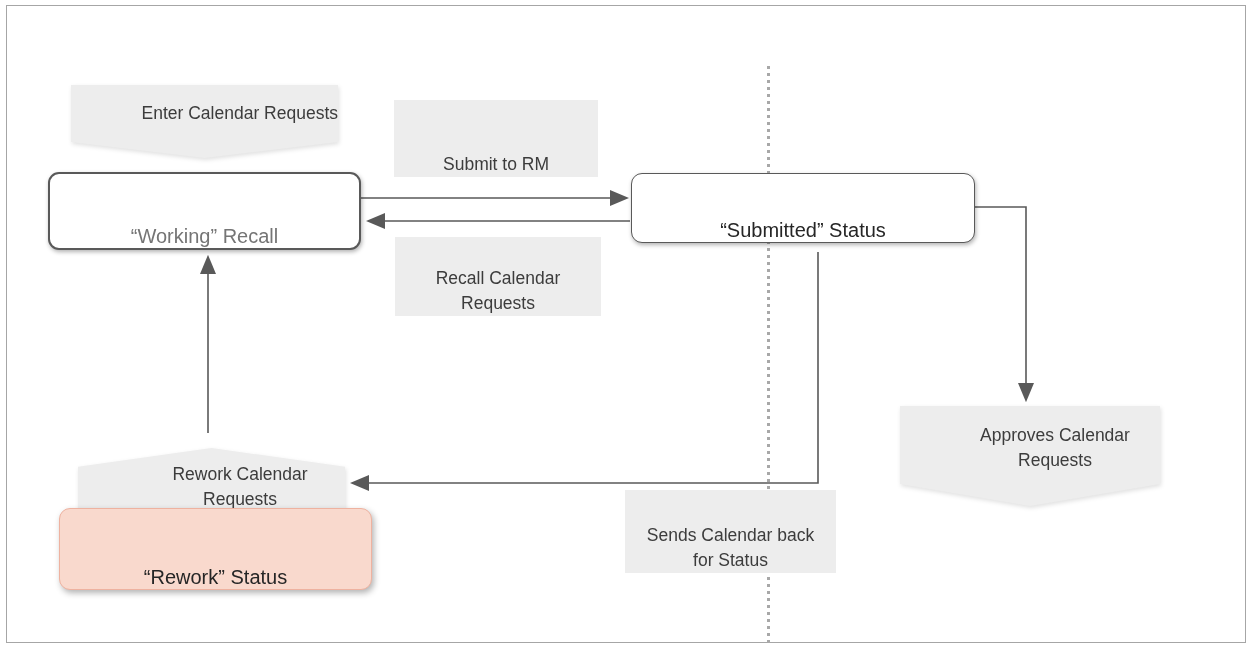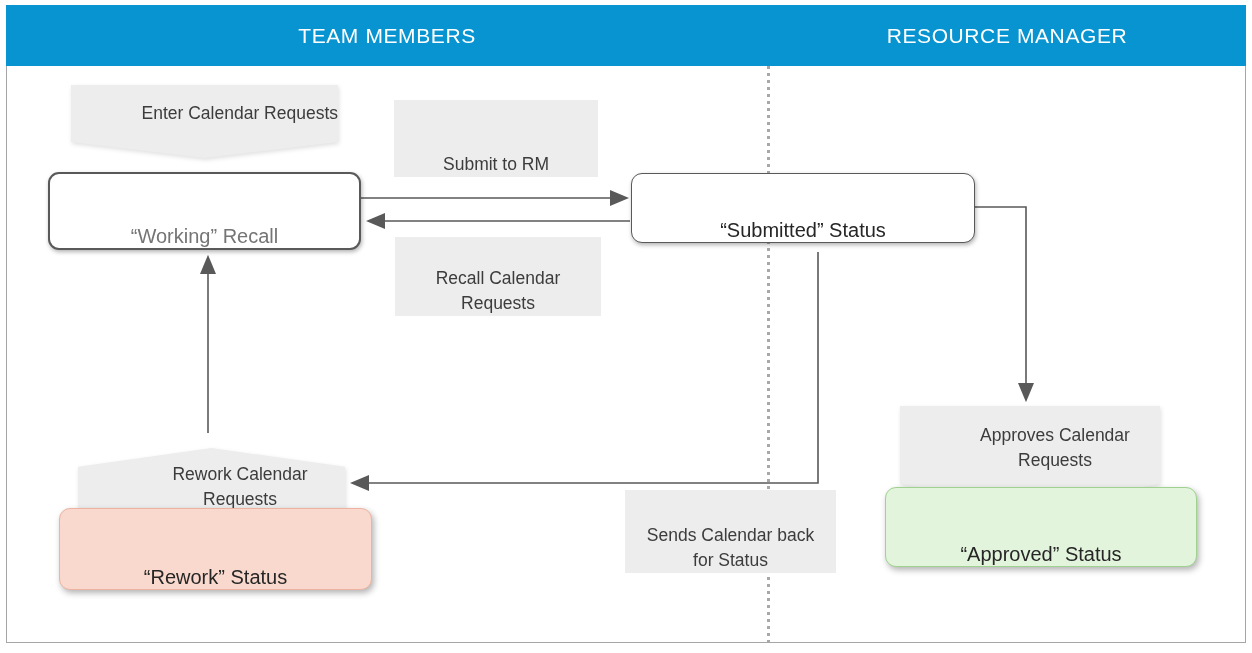--- a/index.html
+++ b/index.html
@@ -51,24 +51,20 @@
   .status-approved{background:var(--approved-bg);border:1.5px solid var(--approved-border);
     color:var(--status-text);box-shadow:2px 3px 6px rgba(0,0,0,0.30);}
 </style>
 </head>
 <body>
 
 <div class="canvas">
 
   <div class="frame"></div>
 
-  <div class="header">
-    <div class="lane-title lane-left">TEAM MEMBERS</div>
-    <div class="lane-title lane-right">RESOURCE MANAGER</div>
-  </div>
 
   <div class="divider"></div>
 
   <svg class="arrows" width="1252" height="653" viewBox="0 0 1252 653">
     <defs>
       <marker id="ah" markerWidth="12" markerHeight="10" refX="10" refY="5" orient="auto">
         <path d="M0,0 L12,5 L0,10 Z" fill="#595959"></path>
       </marker>
     </defs>
     <path d="M 361,198 H 626" stroke="#595959" stroke-width="1.6" fill="none" marker-end="url(#ah)"></path>
@@ -99,23 +95,20 @@
   <div class="shape status status-submitted" style="left:631px;top:173px;width:344px;height:70px;">
     <span>“Submitted” Status</span>
   </div>
 
   <div class="callout-wrap" style="left:900px;top:406px;width:260px;height:100px;">
     <div class="callout callout-down">
       <span class="txt">Approves Calendar Requests</span>
     </div>
   </div>
 
-  <div class="shape status status-approved" style="left:885px;top:487px;width:312px;height:80px;">
-    <span>“Approved” Status</span>
-  </div>
 
   <div class="callout-wrap" style="left:78px;top:448px;width:267px;height:82px;">
     <div class="callout callout-up">
       <span class="txt">Rework Calendar Requests</span>
     </div>
   </div>
 
   <div class="shape status status-rework" style="left:59px;top:508px;width:313px;height:82px;">
     <span>“Rework” Status</span>
   </div>

